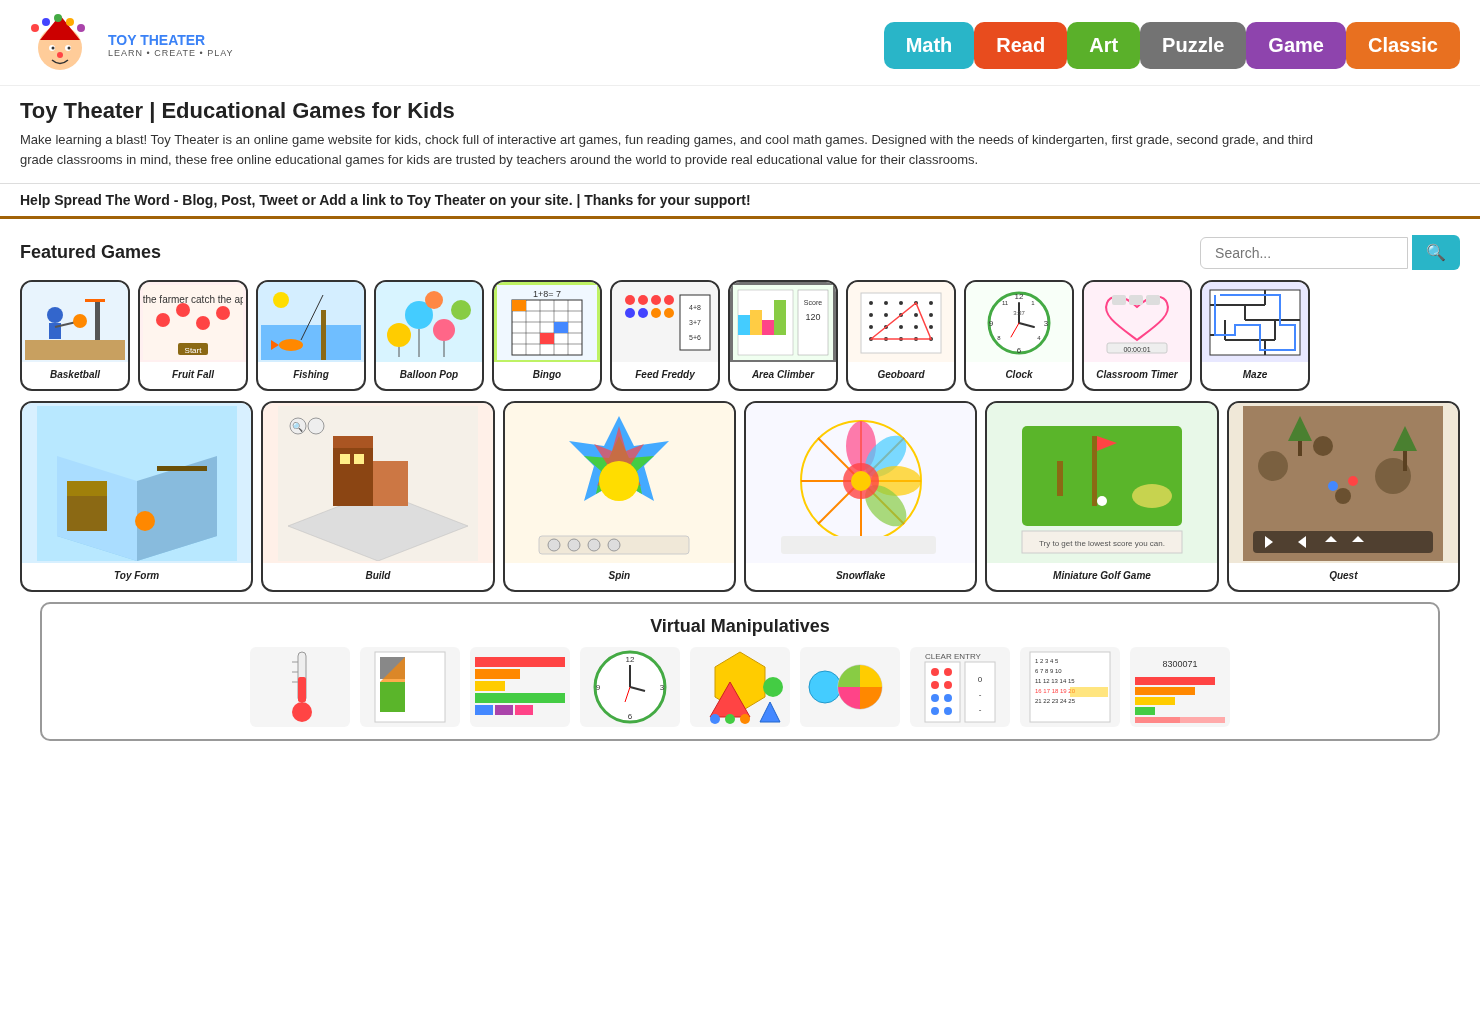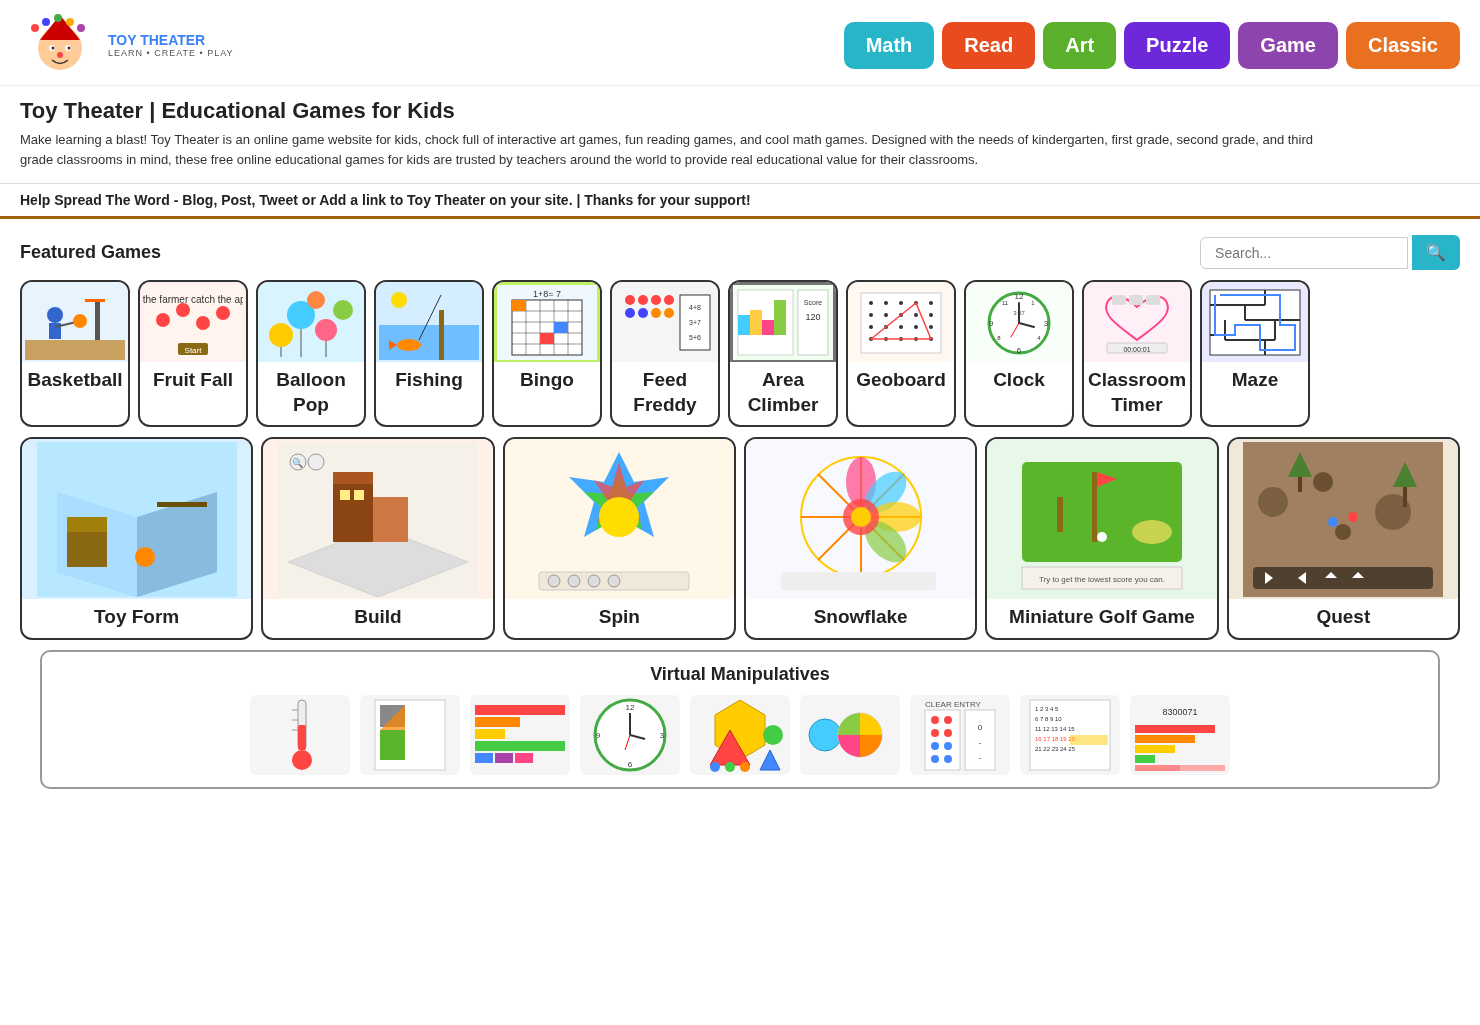--- a/index.html
+++ b/index.html
@@ -2,26 +2,26 @@
 <html><head>
   <meta charset="utf-8">
   <style>
     * { box-sizing: border-box; margin: 0; padding: 0; }
     body { font-family: Arial, sans-serif; font-size: 13px; color: #222; background: #fff; max-width: 1480px; }
 
     
     #header { display: flex; align-items: center; justify-content: space-between; padding: 10px 20px 5px 20px; border-bottom: 1px solid #eee; }
     #logo-area { display: flex; align-items: center; gap: 8px; }
     #logo-icon { width: 80px; height: 70px; }
-    #nav-buttons { display: flex; gap: 8px; }
+    #nav-buttons { display: flex; }
     .nav-btn { padding: 12px 22px; border-radius: 10px; border: none; font-size: 20px; font-weight: bold; color: #fff; cursor: pointer; }
     .nav-math { background: #29b5c8; }
     .nav-read { background: #e84c1e; }
     .nav-art { background: #5ab02a; }
-    .nav-puzzle { background: #6d28d9; }
+    .nav-puzzle { background: #737373; }
     .nav-game { background: #8e44ad; }
     .nav-classic { background: #e87020; }
 
     
     #hero { padding: 12px 20px 6px 20px; }
     #hero h1 { font-size: 22px; font-weight: bold; margin-bottom: 6px; }
     #hero p { font-size: 13px; line-height: 1.5; color: #333; max-width: 1300px; }
     #spread-bar { padding: 8px 20px; font-size: 14px; font-weight: bold; color: #222; border-top: 1px solid #ddd; border-bottom: 3px solid #a16207; margin: 8px 0; }
 
     
@@ -33,21 +33,21 @@
     #search-btn { background: #29b5c8; border: none; padding: 8px 12px; border-radius: 0 6px 6px 0; cursor: pointer; color: white; font-size: 16px; }
 
     
     .game-row { display: flex; gap: 8px; margin-bottom: 10px; flex-wrap: nowrap; }
     .game-card { border: 2px solid #333; border-radius: 12px; display: flex; flex-direction: column; align-items: center; cursor: pointer; overflow: hidden; }
     .game-card-sm { width: 110px; min-width: 100px; }
     .game-card-lg { flex: 1; min-width: 180px; }
     .game-thumb { width: 100%; background: #f5f5f5; display: flex; align-items: center; justify-content: center; overflow: hidden; }
     .game-thumb-sm { height: 80px; }
     .game-thumb-lg { height: 160px; }
-    .game-label { font-size: 19px; font-weight: bold; text-align: center; padding: 6px 4px 8px 4px; line-height: 1.3; }
+    .game-label { font-size: 10px; font-weight: bold; text-align: center; padding: 6px 4px 8px 4px; line-height: 1.3; font-style: italic; }
 
     
     #vm-section { margin: 10px 20px; border: 2px solid #999; border-radius: 10px; padding: 12px 10px; }
     #vm-title { text-align: center; font-size: 18px; font-weight: bold; margin-bottom: 10px; }
     #vm-grid { display: flex; gap: 10px; align-items: center; justify-content: center; flex-wrap: wrap; }
     .vm-item { width: 100px; height: 80px; background: #f5f5f5; border-radius: 6px; display: flex; align-items: center; justify-content: center; overflow: hidden; }
   </style>
 </head>
 <body>
 
@@ -139,56 +139,56 @@
           <circle cx="80" cy="28" r="7" fill="#ff4444"></circle>
 
           <rect x="35" y="58" width="30" height="12" fill="#8B6914" rx="2"></rect>
           <text x="50" y="68" text-anchor="middle" font-size="8" fill="#fff">Start</text>
         </svg>
       </div>
       <div class="game-label">Fruit Fall</div>
     </div>
 
     <div class="game-card game-card-sm">
+      <div class="game-thumb game-thumb-sm" style="background:#d4eeff;">
+        <svg viewBox="0 0 100 75" width="100" height="75">
+          <rect width="100" height="75" fill="#d4eeff"></rect>
+
+          <rect x="0" y="40" width="100" height="35" fill="#44aaff" opacity="0.7"></rect>
+
+          <rect x="60" y="25" width="5" height="50" fill="#8B6914"></rect>
+
+          <line x1="62" y1="10" x2="40" y2="55" stroke="#333" stroke-width="1"></line>
+
+          <ellipse cx="30" cy="60" rx="12" ry="6" fill="#ff8800"></ellipse>
+          <polygon points="18,60 10,55 10,65" fill="#ff6600"></polygon>
+
+          <circle cx="20" cy="15" r="8" fill="#ffdd00"></circle>
+        </svg>
+      </div>
+      <div class="game-label">Fishing</div>
+    </div>
+
+    <div class="game-card game-card-sm">
       <div class="game-thumb game-thumb-sm" style="background:#d8f4ff;">
         <svg viewBox="0 0 100 75" width="100" height="75">
           <rect width="100" height="75" fill="#d8f4ff"></rect>
 
           <circle cx="20" cy="50" r="12" fill="#ffcc00"></circle>
           <circle cx="40" cy="30" r="14" fill="#44ccff"></circle>
           <circle cx="65" cy="45" r="11" fill="#ff6688"></circle>
           <circle cx="82" cy="25" r="10" fill="#88cc44"></circle>
           <circle cx="55" cy="15" r="9" fill="#ff8844"></circle>
 
           <line x1="20" y1="62" x2="20" y2="72" stroke="#555" stroke-width="1"></line>
           <line x1="40" y1="44" x2="40" y2="72" stroke="#555" stroke-width="1"></line>
           <line x1="65" y1="56" x2="65" y2="72" stroke="#555" stroke-width="1"></line>
         </svg>
       </div>
       <div class="game-label">Balloon Pop</div>
-    </div>
-
-    <div class="game-card game-card-sm">
-      <div class="game-thumb game-thumb-sm" style="background:#d4eeff;">
-        <svg viewBox="0 0 100 75" width="100" height="75">
-          <rect width="100" height="75" fill="#d4eeff"></rect>
-
-          <rect x="0" y="40" width="100" height="35" fill="#44aaff" opacity="0.7"></rect>
-
-          <rect x="60" y="25" width="5" height="50" fill="#8B6914"></rect>
-
-          <line x1="62" y1="10" x2="40" y2="55" stroke="#333" stroke-width="1"></line>
-
-          <ellipse cx="30" cy="60" rx="12" ry="6" fill="#ff8800"></ellipse>
-          <polygon points="18,60 10,55 10,65" fill="#ff6600"></polygon>
-
-          <circle cx="20" cy="15" r="8" fill="#ffdd00"></circle>
-        </svg>
-      </div>
-      <div class="game-label">Fishing</div>
     </div>
 
     <div class="game-card game-card-sm">
       <div class="game-thumb game-thumb-sm" style="background:#bef264;">
         <svg viewBox="0 0 100 75" width="100" height="75">
           <rect width="100" height="75" fill="#f0f8ff"></rect>
           <text x="50" y="12" text-anchor="middle" font-size="9" fill="#333">1+8= 7</text>
 
           <rect x="15" y="15" width="70" height="55" fill="white" stroke="#333" stroke-width="1"></rect>
 

